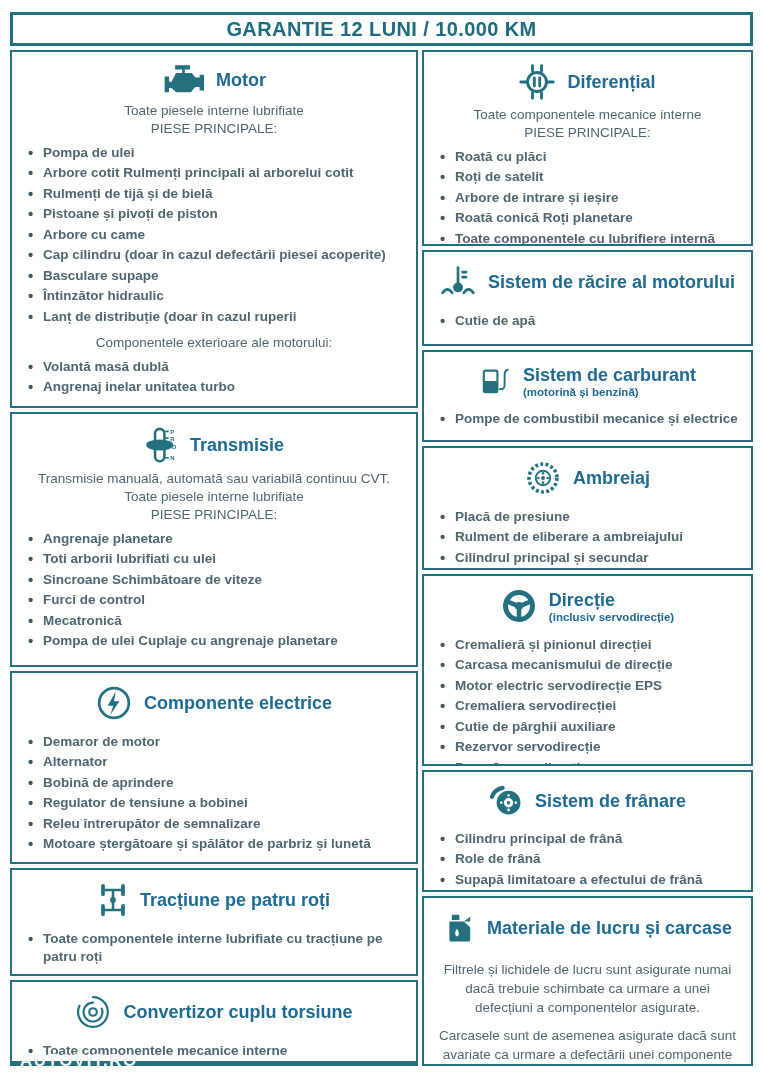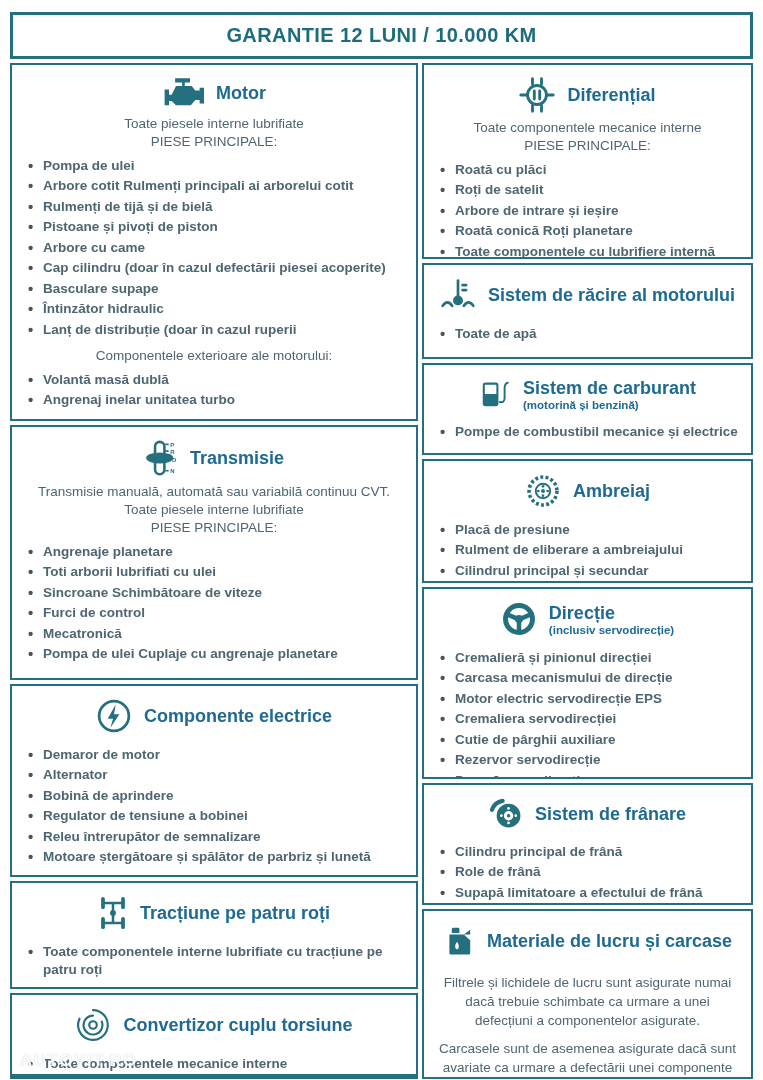--- a/index.html
+++ b/index.html
@@ -7,21 +7,21 @@
   body {
     width: 763px; height: 1080px;
     font-family: "Liberation Sans", sans-serif;
     position: relative;
     padding: 12px 10px 10px 10px;
     overflow: hidden;
   }
   .header-box {
     border: 3px solid #24707f;
     background: #fff;
-    height: 47px;
+    height: 34px;
     display: flex; align-items: center; justify-content: center;
     margin-bottom: 4px;
   }
   .header-title {
     color: #1d6b7e; font-size: 20px; font-weight: 700; letter-spacing: .4px;
   }
   .columns { display: flex; gap: 4px; height: 1016px; }
   .col { display: flex; flex-direction: column; gap: 4px; }
   .col-left { width: 408px; }
   .col-right { flex: 1; }
@@ -245,21 +245,21 @@
                 <path d="M3 32c3.5-5 7-5 10.5 0M26.5 32c3.5-5 7-5 10.5 0"></path>
               </g>
               <circle cx="20" cy="26" r="5.5" fill="#24707f"></circle>
             </svg>
           </span>
           <div class="htext">
             <div class="section-title">Sistem de răcire al motorului</div>
           </div>
         </div>
         <ul class="bullets">
-          <li>Toate de apă</li>
+          <li>Cutie de apă</li>
         </ul>
       </section>
       <section class="section sec-carburant">
         <div class="heading">
           <span class="icon">
             <svg width="32" height="34" viewBox="0 0 40 40">
               <rect x="6" y="7" width="17" height="27" rx="2" fill="none" stroke="#24707f" stroke-width="2.6"></rect>
               <rect x="6" y="20" width="17" height="14" rx="1.5" fill="#24707f"></rect>
               <path d="M26 30q6 1 6-5V13q0-6 4-7" fill="none" stroke="#24707f" stroke-width="2.4" stroke-linecap="round"></path>
             </svg>

